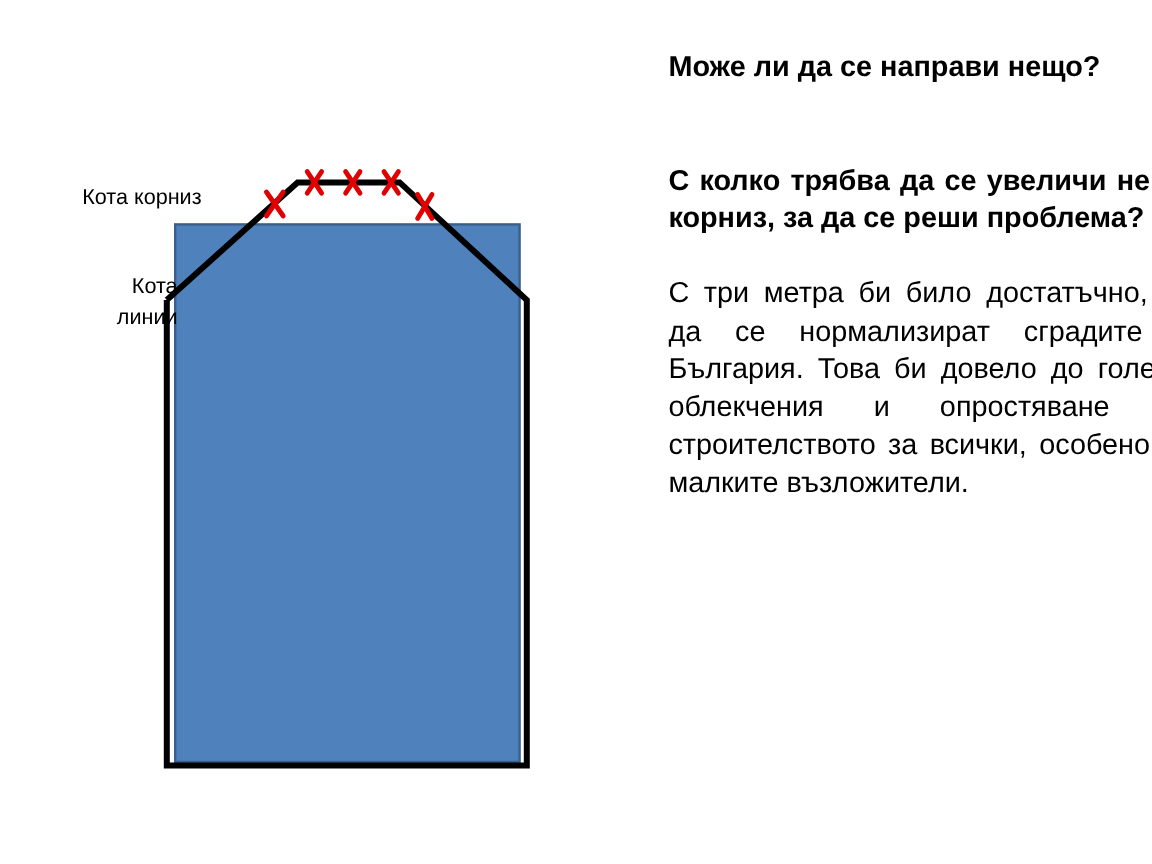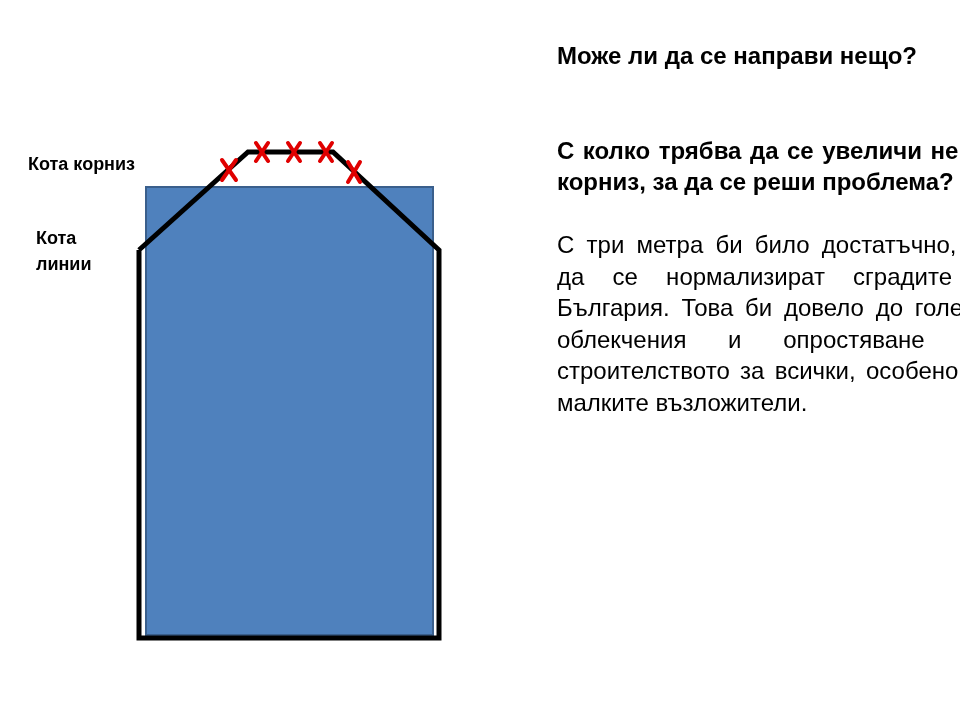--- a/index.html
+++ b/index.html
@@ -1,18 +1,18 @@
 <!DOCTYPE html>
 <html><head>
 <meta charset="utf-8">
 <style>
   html,body{margin:0;padding:0;background:#ffffff;}
   body{width:960px;height:720px;position:relative;overflow:hidden;font-family:"Liberation Sans","DejaVu Sans",sans-serif;color:#000;}
   .diagram{position:absolute;left:0;top:0;width:960px;height:720px;}
-  .label{position:absolute;font-weight:bold;font-size:18px;text-align:left;line-height:26px;}
+  .label{position:absolute;font-weight:normal;font-size:18px;text-align:right;line-height:26px;}
   .text-col{position:absolute;left:509px;top:40px;width:436px;font-size:24px;line-height:31.5px;text-align:justify;margin-left:48px;}
   .text-col p{margin:0;}
   .text-col .q{font-weight:bold;}
   .gap{height:31.5px;}
 </style>
 </head>
 <body>
 
 <div class="diagram">
   <svg width="960" height="720">
@@ -38,21 +38,21 @@
       <g>
           <line x1="348" y1="162" x2="360" y2="182"></line>
           <line x1="360" y1="162" x2="348" y2="182"></line>
         </g>
     </g>
   </svg>
 
   <div class="label" style="left:28px;top:151px;width:140px;">
     <div>Кота корниз</div>
   </div>
-  <div class="label" style="left:36px;top:225px;width:100px;">
+  <div class="label" style="left:48px;top:225px;width:100px;">
     <div>Кота</div>
     <div>линии</div>
   </div>
 </div>
 
 <div class="text-col">
   <p class="q">Може ли да се направи нещо?</p>
   <div class="gap"></div>
   <div class="gap"></div>
   <p class="q">С колко трябва да се увеличи нещо корниз, за да се реши проблема?</p>

